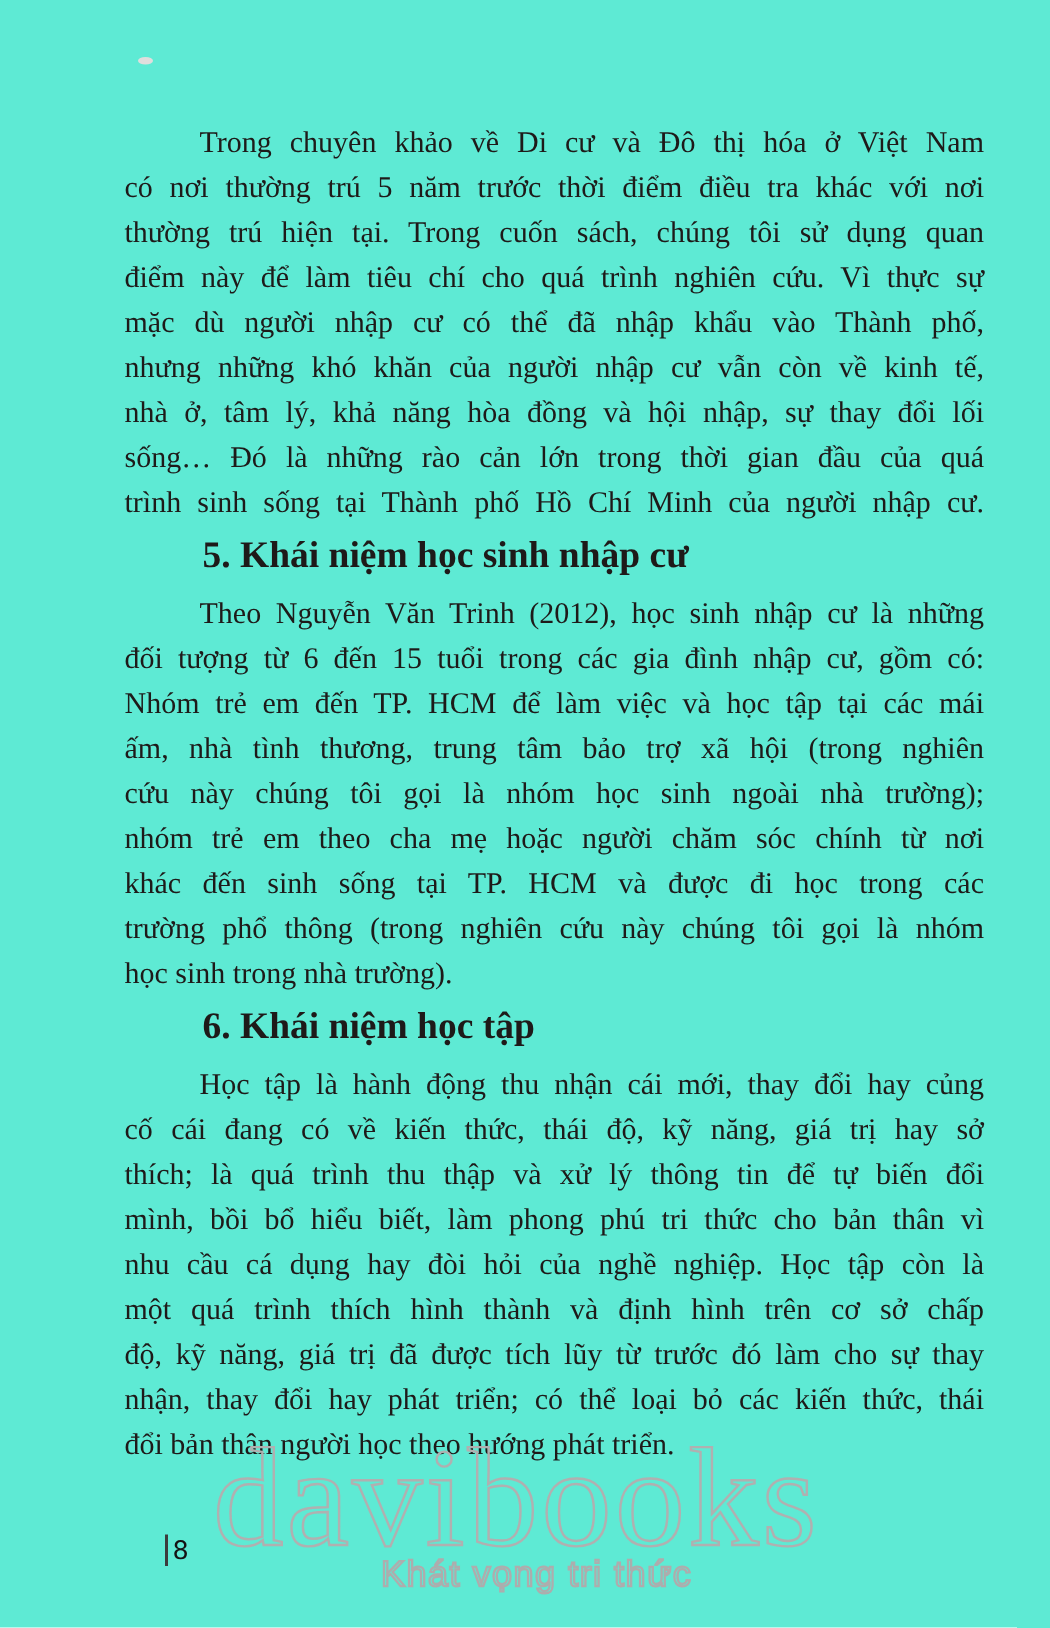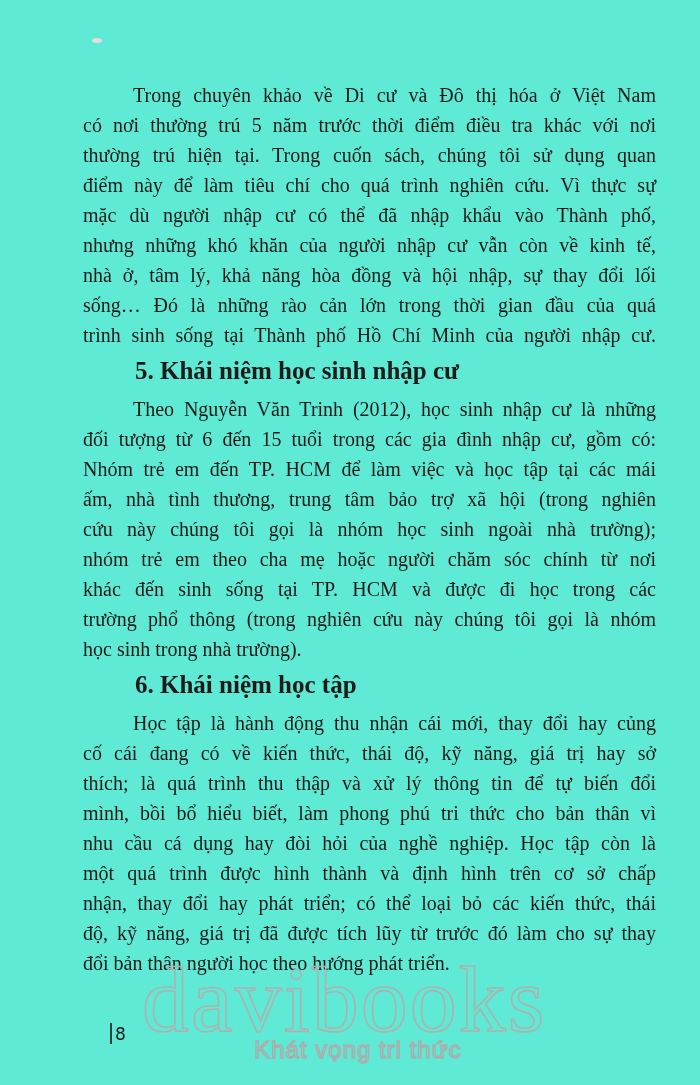--- a/index.html
+++ b/index.html
@@ -127,23 +127,23 @@
         <div class="line">trường phổ thông (trong nghiên cứu này chúng tôi gọi là nhóm</div>
         <div class="line ragged">học sinh trong nhà trường).</div>
       </div>
       <div class="heading">6. Khái niệm học tập</div>
       <div class="paragraph">
         <div class="line first">Học tập là hành động thu nhận cái mới, thay đổi hay củng</div>
         <div class="line">cố cái đang có về kiến thức, thái độ, kỹ năng, giá trị hay sở</div>
         <div class="line">thích; là quá trình thu thập và xử lý thông tin để tự biến đổi</div>
         <div class="line">mình, bồi bổ hiểu biết, làm phong phú tri thức cho bản thân vì</div>
         <div class="line">nhu cầu cá dụng hay đòi hỏi của nghề nghiệp. Học tập còn là</div>
-        <div class="line">một quá trình được hình thành và định hình trên cơ sở chấp</div>
+        <div class="line">một quá trình thích hình thành và định hình trên cơ sở chấp</div>
+        <div class="line">độ, kỹ năng, giá trị đã được tích lũy từ trước đó làm cho sự thay</div>
         <div class="line">nhận, thay đổi hay phát triển; có thể loại bỏ các kiến thức, thái</div>
-        <div class="line">độ, kỹ năng, giá trị đã được tích lũy từ trước đó làm cho sự thay</div>
         <div class="line ragged">đổi bản thân người học theo hướng phát triển.</div>
       </div>
     </div>
 
   <div class="wm-brand">davibooks</div>
 
   <div class="wm-tagline">Khát vọng tri thức</div>
 
   <div class="page-num">
     <span class="pn-bar"></span>

